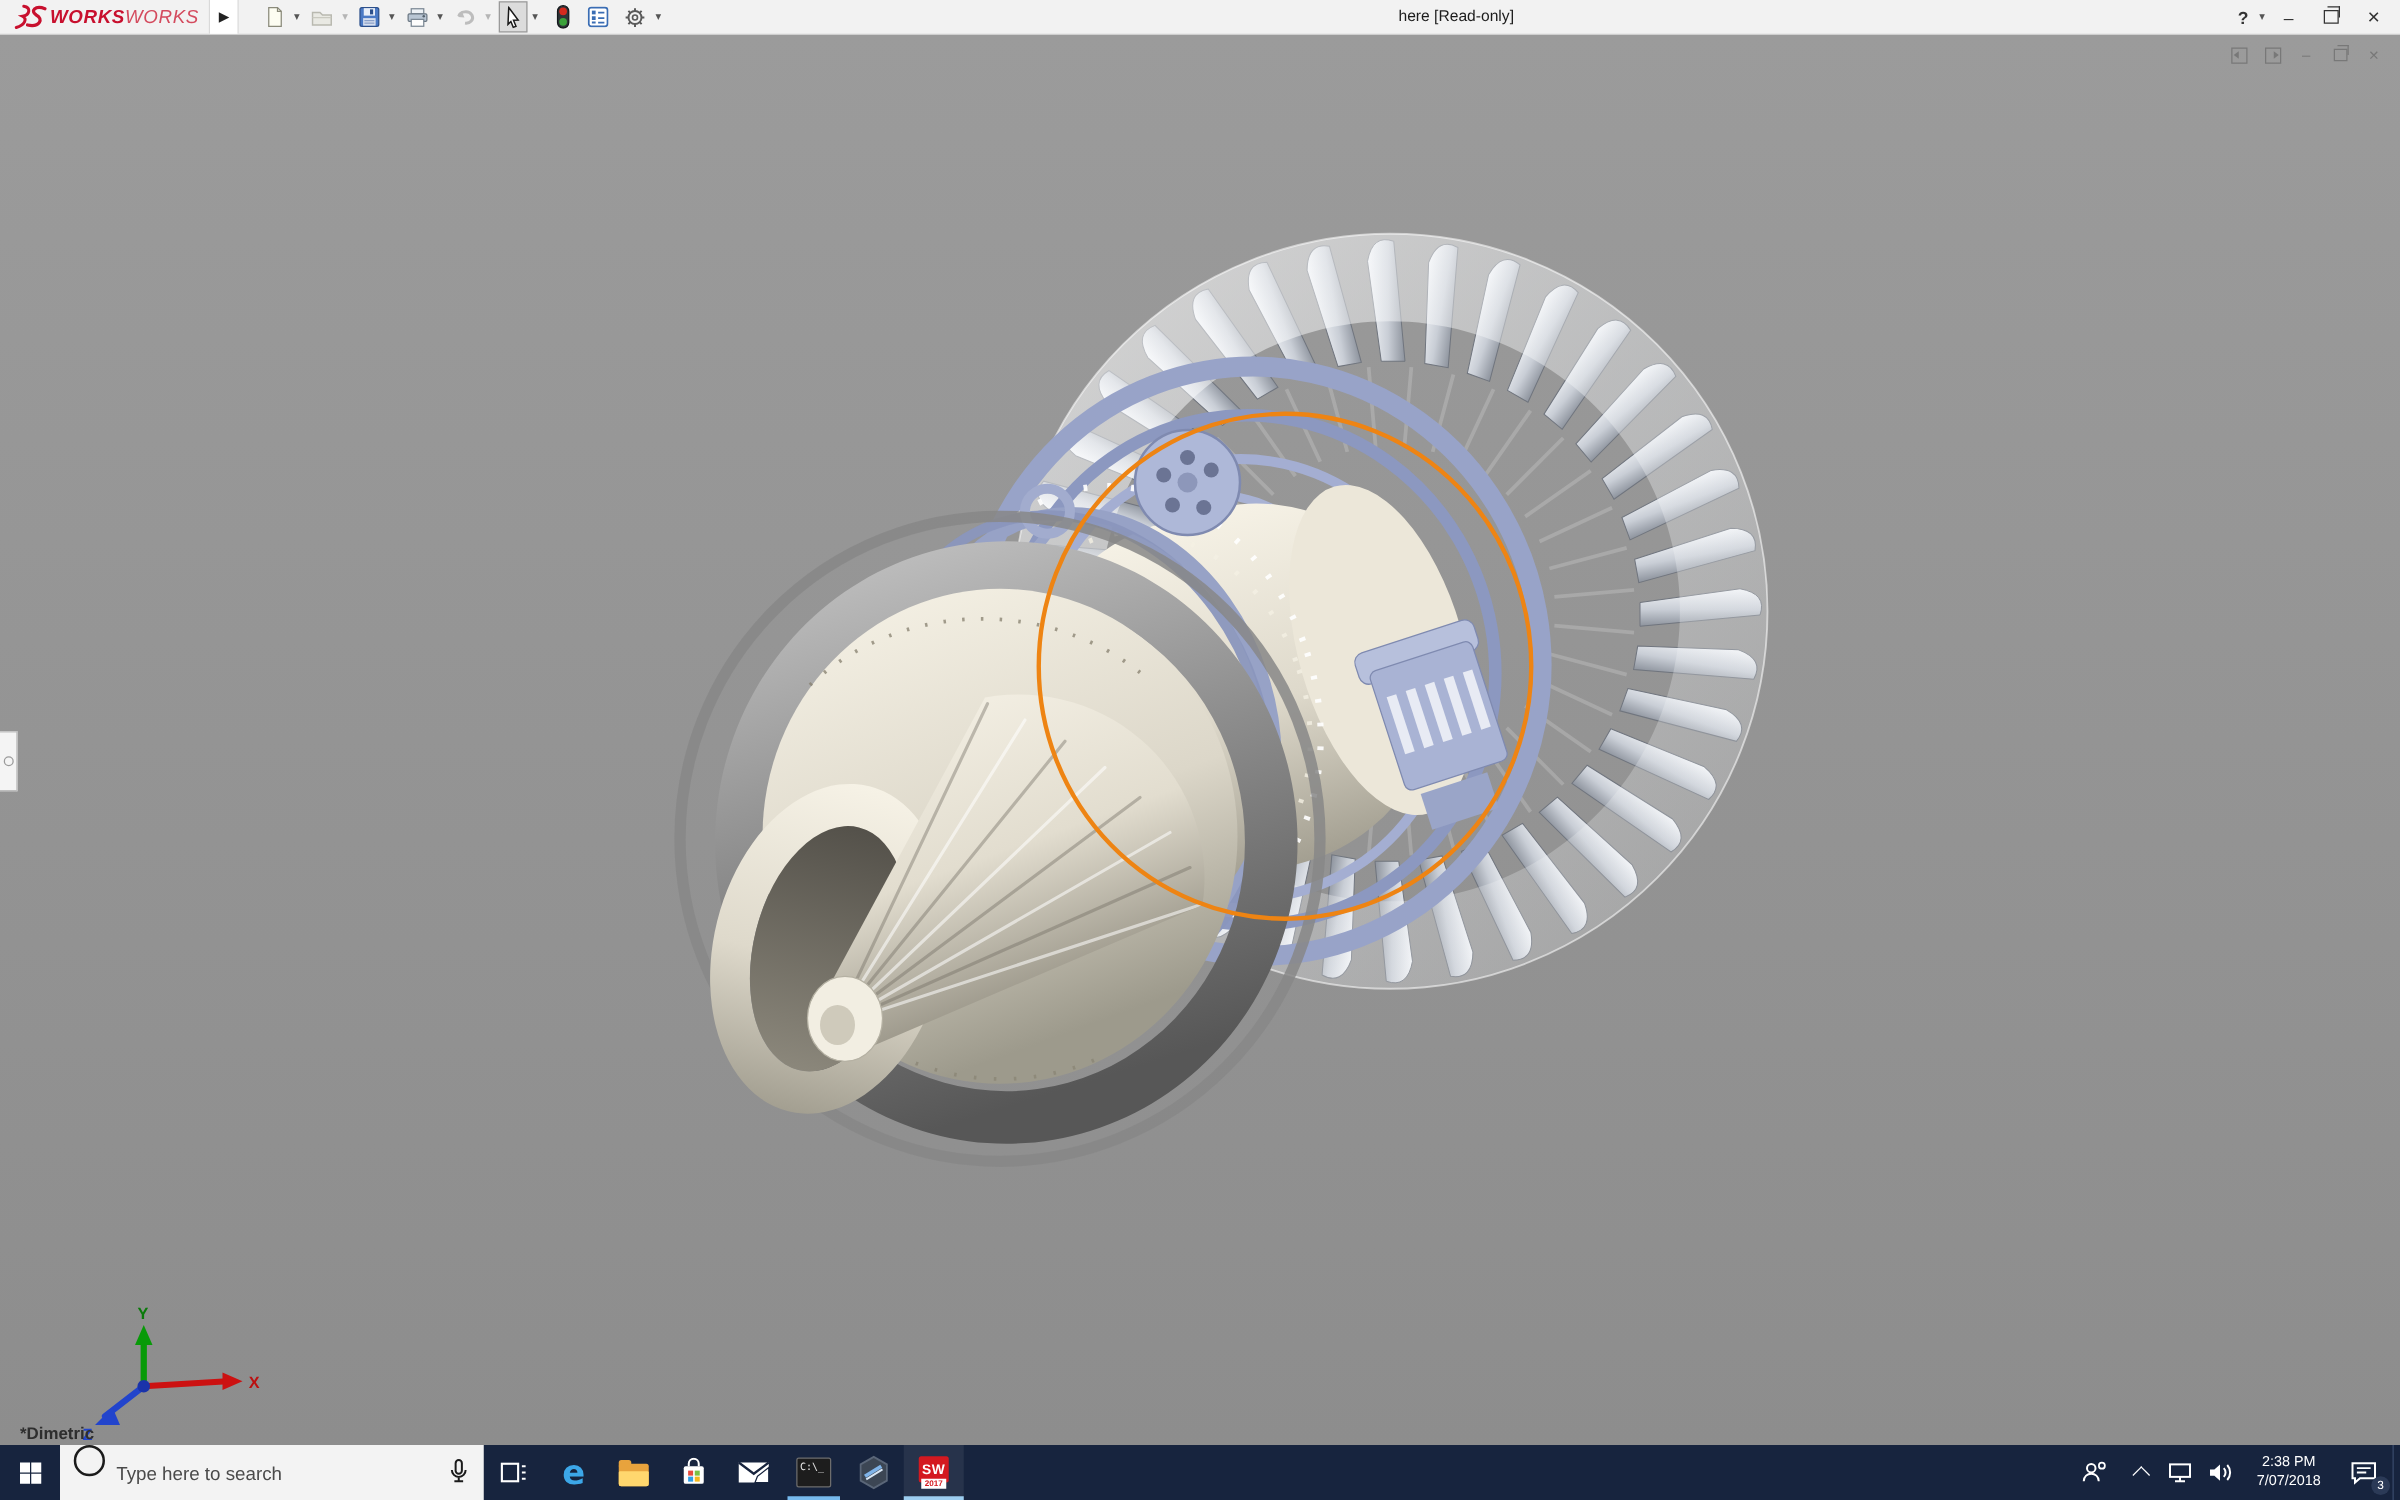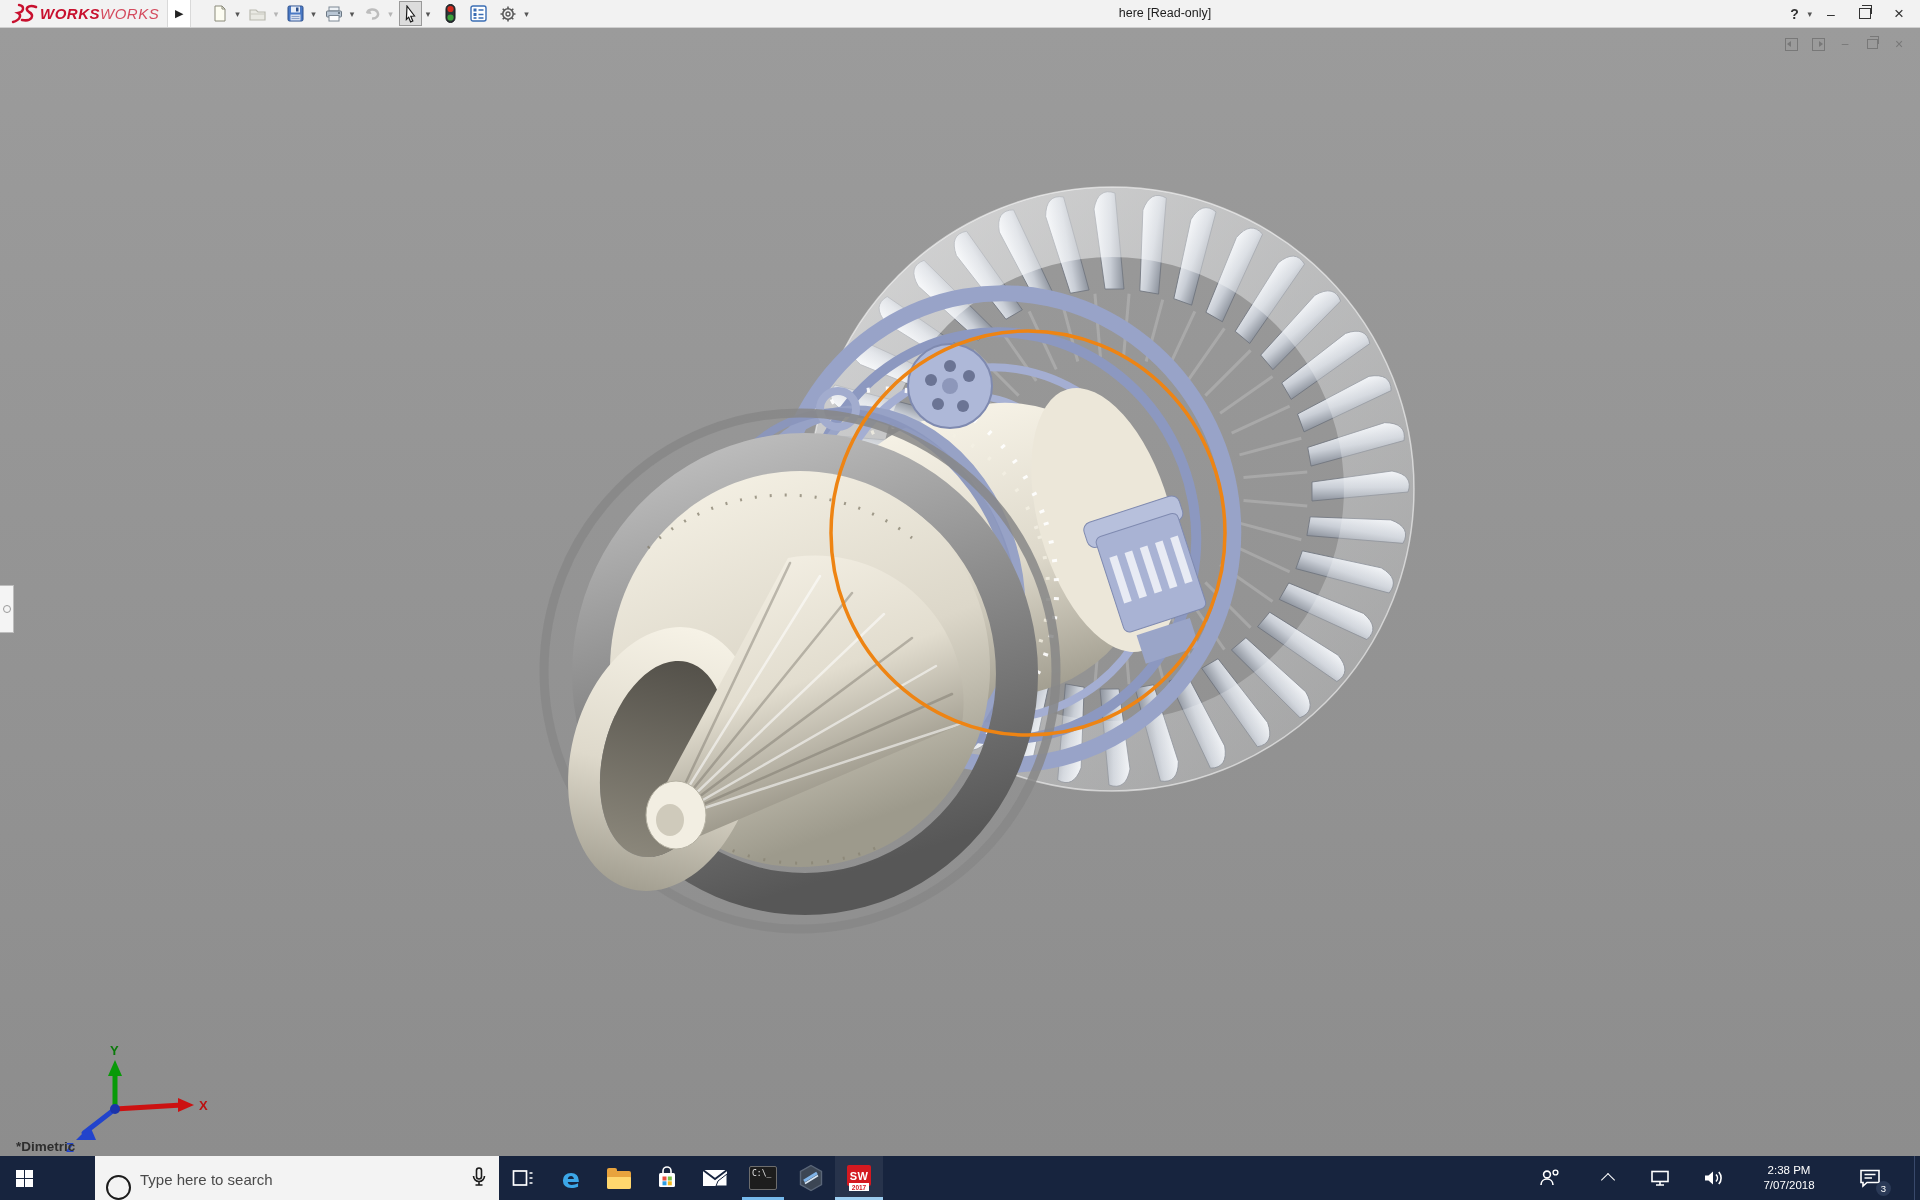--- a/index.html
+++ b/index.html
@@ -45,21 +45,21 @@
     border:1px solid #bdbdbd;border-left:none;display:flex;align-items:center;justify-content:center;cursor:pointer;}
   .sidetab .dot{width:6px;height:6px;border-radius:50%;border:1.5px solid #9a9a9a;}
   .viewlabel{position:absolute;left:16px;bottom:2px;font-size:13.5px;font-weight:bold;color:#2e2e2e;}
 
   
   .taskbar{position:absolute;left:0;top:1156px;width:1920px;height:44px;background:#17243e;display:flex;align-items:stretch;}
   .tkbtn{position:relative;display:flex;align-items:center;justify-content:center;cursor:pointer;}
   .startbtn{width:48px;}
   .winflag{width:17px;height:17px;display:grid;grid-template-columns:8px 8px;grid-template-rows:8px 8px;gap:1.4px;}
   .winflag span{background:#fff;}
-  .searchbox{width:404px;background:#f3f3f3;display:flex;align-items:flex-end;position:relative;margin-left:47px;}
+  .searchbox{width:339px;background:#f3f3f3;display:flex;align-items:flex-start;position:relative;}
   .cortana{width:21px;height:21px;border-radius:50%;border:2.6px solid #1b1b1b;margin-left:11px;}
   .searchbox input{position:absolute;left:43px;top:0;width:260px;height:44px;border:none;outline:none;
     background:transparent;font-size:15px;color:#333;font-family:"Liberation Sans",sans-serif;}
   .searchbox input::placeholder{color:#4a4a4a;opacity:1;}
   .micwrap{position:absolute;right:12px;top:11px;}
   .appbtn{width:48px;}
   .underline{position:absolute;bottom:0;left:3px;right:3px;height:3px;background:#76b9ed;}
   .underline.active{background:#9ccdf0;left:0;right:0;}
   .appbtn.active{background:rgba(255,255,255,.07);}
   .edge-e{font-size:27px;font-weight:bold;color:#3ca7e8;font-family:"DejaVu Sans",sans-serif;}
@@ -67,21 +67,21 @@
   .folder .back{position:absolute;inset:0;background:#e8a33d;border-radius:2px;}
   .folder .tab{position:absolute;left:0;top:-3px;width:10px;height:5px;background:#e8a33d;border-radius:2px 2px 0 0;}
   .folder .front{position:absolute;left:0;bottom:0;width:24px;height:12px;background:#ffd76e;border-radius:1px 1px 2px 2px;}
   .cmdicon{width:24px;height:20px;background:#1d1d1d;border:1px solid #6d6d6d;border-radius:2px;
     color:#e8e8e8;font-size:8px;font-family:"DejaVu Sans Mono",monospace;display:flex;align-items:flex-start;padding:2px 0 0 2px;}
   .swicon{position:relative;width:26px;height:26px;}
   .swcube{position:absolute;left:1px;top:0;width:24px;height:21px;background:#d41920;border-radius:2px;
     color:#fff;font-size:11px;font-weight:bold;display:flex;align-items:center;justify-content:center;letter-spacing:.5px;}
   .swyear{position:absolute;left:3px;bottom:0;width:20px;height:8px;background:#fff;color:#d41920;
     font-size:6.5px;font-weight:bold;display:flex;align-items:center;justify-content:center;}
-  .tray{margin-left:auto;display:flex;align-items:stretch;gap:21px;}
+  .tray{margin-left:auto;display:flex;align-items:stretch;}
   .traybtn{position:relative;display:flex;align-items:center;justify-content:center;cursor:pointer;color:#fff;}
   .chevron{width:9px;height:9px;border-left:1.8px solid #fff;border-top:1.8px solid #fff;transform:rotate(45deg);margin-top:4px;}
   .clock{width:74px;flex-direction:column;font-size:11.5px;line-height:15px;text-align:center;}
   .badge{position:absolute;right:2px;bottom:4px;width:15px;height:15px;border-radius:50%;background:#2b3a57;
     color:#fff;font-size:9.5px;display:flex;align-items:center;justify-content:center;} 
   .deskline{width:5px;border-left:1px solid #39496b;}
 </style>
 </head>
 <body>
 

